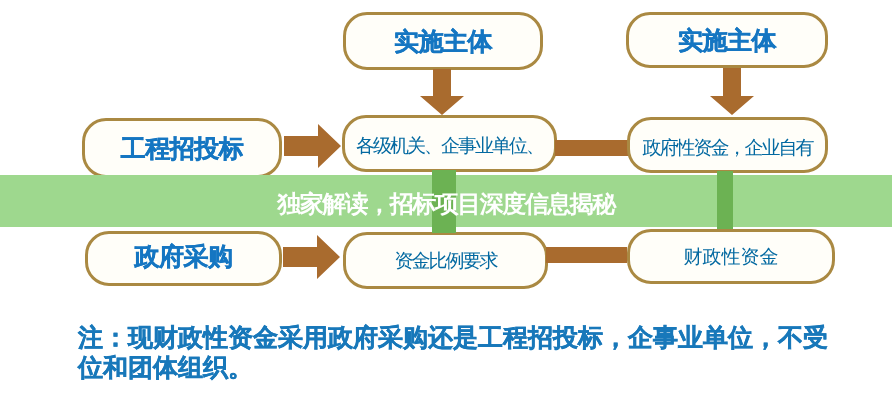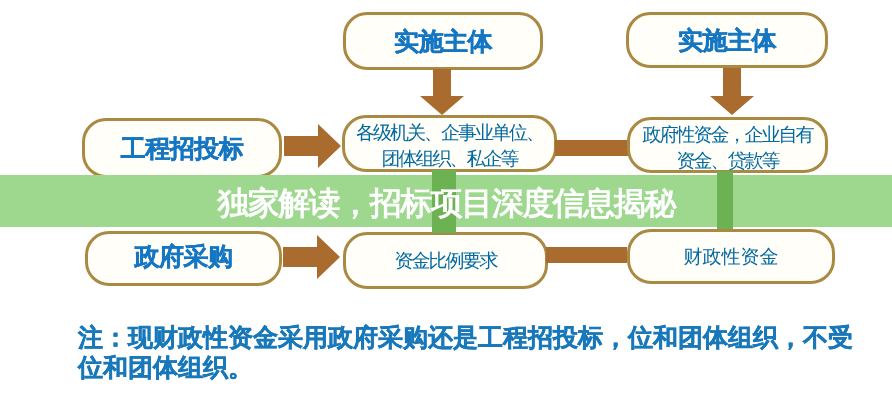--- a/index.html
+++ b/index.html
@@ -11,21 +11,21 @@
   .head{color:#1576c2;font-weight:bold;font-size:25px;letter-spacing:-0.5px;
         -webkit-text-stroke:0.4px #1576c2;}
   .body-text{color:#0369a1;font-size:19px;letter-spacing:-2px;line-height:26px;font-weight:400;}
   .arrow{position:absolute;}
   .hconn{position:absolute;background:#a96b2e;}
   .banner{position:absolute;left:0;top:175px;width:892px;height:52px;background:#9ed88e;z-index:2;}
   .vbar{position:absolute;background:#6cb253;z-index:3;}
   .banner-text{position:absolute;left:0;top:175px;width:892px;height:52px;z-index:4;
                box-sizing:border-box;padding-top:5px;
                display:flex;align-items:center;justify-content:center;
-               color:#ffffff;font-weight:bold;font-size:32px;letter-spacing:-1.5px;}
+               color:#ffffff;font-weight:bold;font-size:24px;letter-spacing:-1.5px;}
   .note{position:absolute;left:78px;top:322px;width:810px;color:#1878ba;
         font-weight:bold;font-size:25px;line-height:30px;
         -webkit-text-stroke:0.4px #1878ba;}
 </style>
 </head>
 <body>
 
 <div class="stage">
 
   <div class="banner"></div>
@@ -50,40 +50,38 @@
   </svg>
 
   <div class="node" style="left:82px;top:118px;width:200px;height:60px;">
     <div class="head">工程招投标</div>
   </div>
   <svg class="arrow" style="left:284px;top:124px;" width="57" height="44" viewBox="0 0 57 44">
     <path d="M0 12 h34 v-12 L57 22 34 44 v-12 H0 z" fill="#a96b2e"></path>
   </svg>
   <div class="node" style="left:342px;top:115px;width:215px;height:57px;padding-top:5px;">
     <div class="body-text">各级机关、企事业单位、</div>
-    <div class="body-text">团体组织、私企等</div>
   </div>
   <div class="hconn" style="left:555px;top:140px;width:73px;height:16px;"></div>
   <div class="node" style="left:627px;top:117px;width:201px;height:56px;padding-top:5px;">
     <div class="body-text">政府性资金，企业自有</div>
-    <div class="body-text">资金、贷款等</div>
   </div>
 
   <div class="node" style="left:85px;top:231px;width:197px;height:55px;padding-bottom:4px;">
     <div class="head">政府采购</div>
   </div>
   <svg class="arrow" style="left:283px;top:235px;" width="57" height="44" viewBox="0 0 57 44">
     <path d="M0 12 h34 v-12 L57 22 34 44 v-12 H0 z" fill="#a96b2e"></path>
   </svg>
   <div class="node" style="left:343px;top:232px;width:205px;height:57px;">
     <div class="body-text">资金比例要求</div>
   </div>
   <div class="hconn" style="left:546px;top:247px;width:81px;height:16px;"></div>
   <div class="node" style="left:627px;top:229px;width:208px;height:55px;">
     <div class="body-text" style="font-size:19px;letter-spacing:0;">财政性资金</div>
   </div>
 
   <div class="note">
-    <div>注：现财政性资金采用政府采购还是工程招投标，位和团体组织，不受</div>
+    <div>注：现财政性资金采用政府采购还是工程招投标，企事业单位，不受</div>
     <div>位和团体组织。</div>
   </div>
 
 </div>
 
 </body></html>

